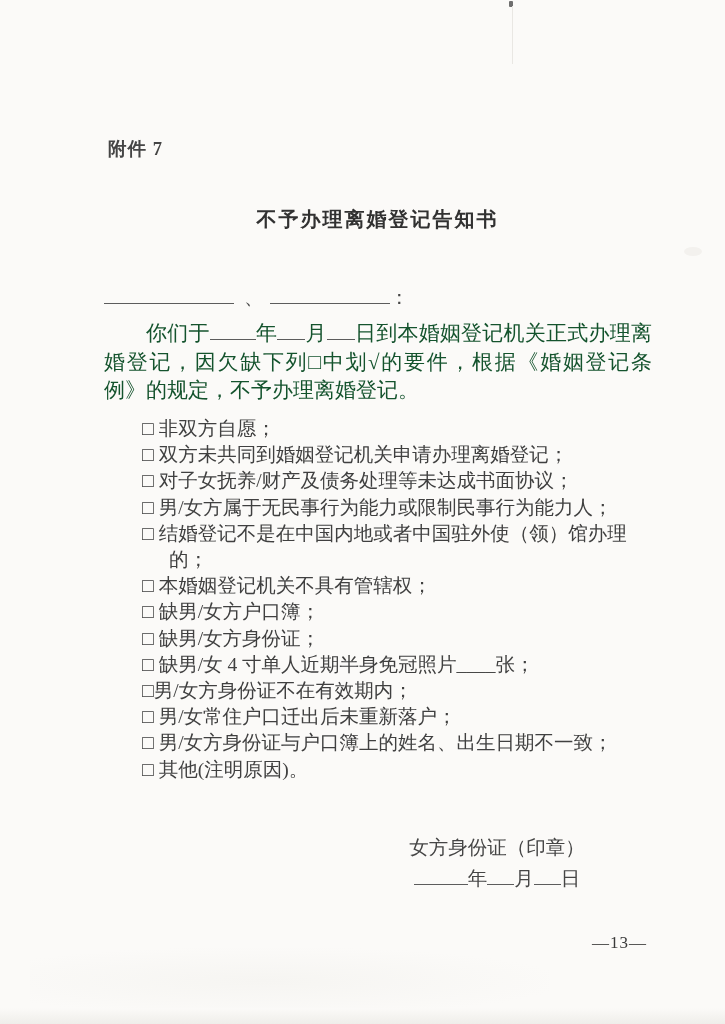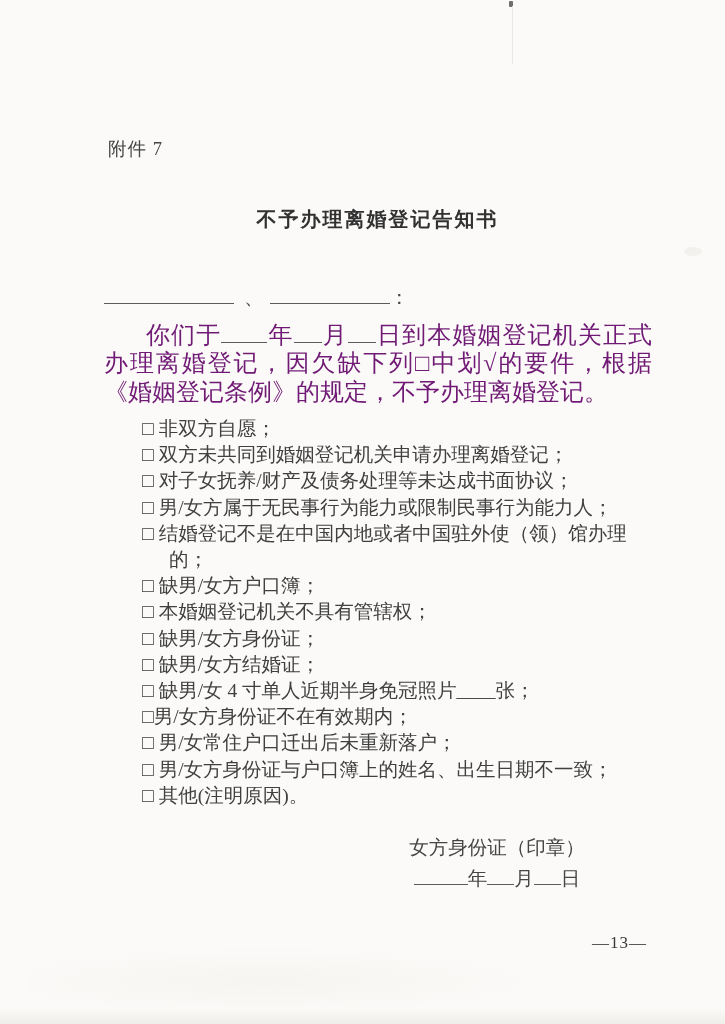--- a/index.html
+++ b/index.html
@@ -17,20 +17,21 @@
     font-family: "Liberation Serif", "DejaVu Serif", serif;
     color: #3c3c3c;
   }
   .attachment {
     position: absolute;
     left: 108px;
     top: 136px;
     font-size: 18.5px;
     letter-spacing: 1px;
     color: #454545;
+    font-weight: bold;
   }
   .title {
     position: absolute;
     left: 30px;
     top: 206px;
     width: 695px;
     margin: 0;
     text-align: center;
     font-size: 20px;
     font-weight: bold;
@@ -54,25 +55,25 @@
   }
   .blank.b1 { width: 130px; }
   .blank.b2 { width: 120px; margin-left: 6px; }
   .salutation .sep { margin-left: 10px; }
   .intro {
     position: absolute;
     left: 104px;
     top: 319px;
     width: 548px;
     margin: 0;
-    font-size: 24px;
+    font-size: 21px;
     line-height: 28.5px;
     text-align: justify;
     text-indent: 42px;
-    color: #701a75;
+    color: #14532d;
     font-family: Liberation Serif, serif;
   }
   .blank.year { width: 46px; }
   .blank.md { width: 28px; }
   .checklist {
     position: absolute;
     left: 142px;
     top: 416px;
     width: 518px;
     font-size: 19.5px;
@@ -166,24 +167,23 @@
     <span>你们于</span><span class="blank year"></span><span>年</span><span class="blank md"></span><span>月</span><span class="blank md"></span><span>日到本婚姻登记机关正式办理离婚登记，因欠缺下列□中划√的要件，根据《婚姻登记条例》的规定，不予办理离婚登记。</span>
   </p>
 
   <div class="checklist">
     <div class="item">□ 非双方自愿；</div>
     <div class="item">□ 双方未共同到婚姻登记机关申请办理离婚登记；</div>
     <div class="item">□ 对子女抚养/财产及债务处理等未达成书面协议；</div>
     <div class="item">□ 男/女方属于无民事行为能力或限制民事行为能力人；</div>
     <div class="item">□ 结婚登记不是在中国内地或者中国驻外使（领）馆办理
 的；</div>
+    <div class="item">□ 本婚姻登记机关不具有管辖权；</div>
     <div class="item">□ 缺男/女方户口簿；</div>
-    <div class="item">□ 本婚姻登记机关不具有管辖权；</div>
     <div class="item">□ 缺男/女方身份证；</div>
-    <div class="item">□ 缺男/女方结婚证；</div>
     <div class="item">□ 缺男/女 4 寸单人近期半身免冠照片____张；</div>
     <div class="item">□男/女方身份证不在有效期内；</div>
     <div class="item">□ 男/女常住户口迁出后未重新落户；</div>
     <div class="item">□ 男/女方身份证与户口簿上的姓名、出生日期不一致；</div>
     <div class="item">□ 其他(注明原因)。</div>
   </div>
 
   <div class="signature">
     <div>女方身份证（印章）</div>
     <div>

